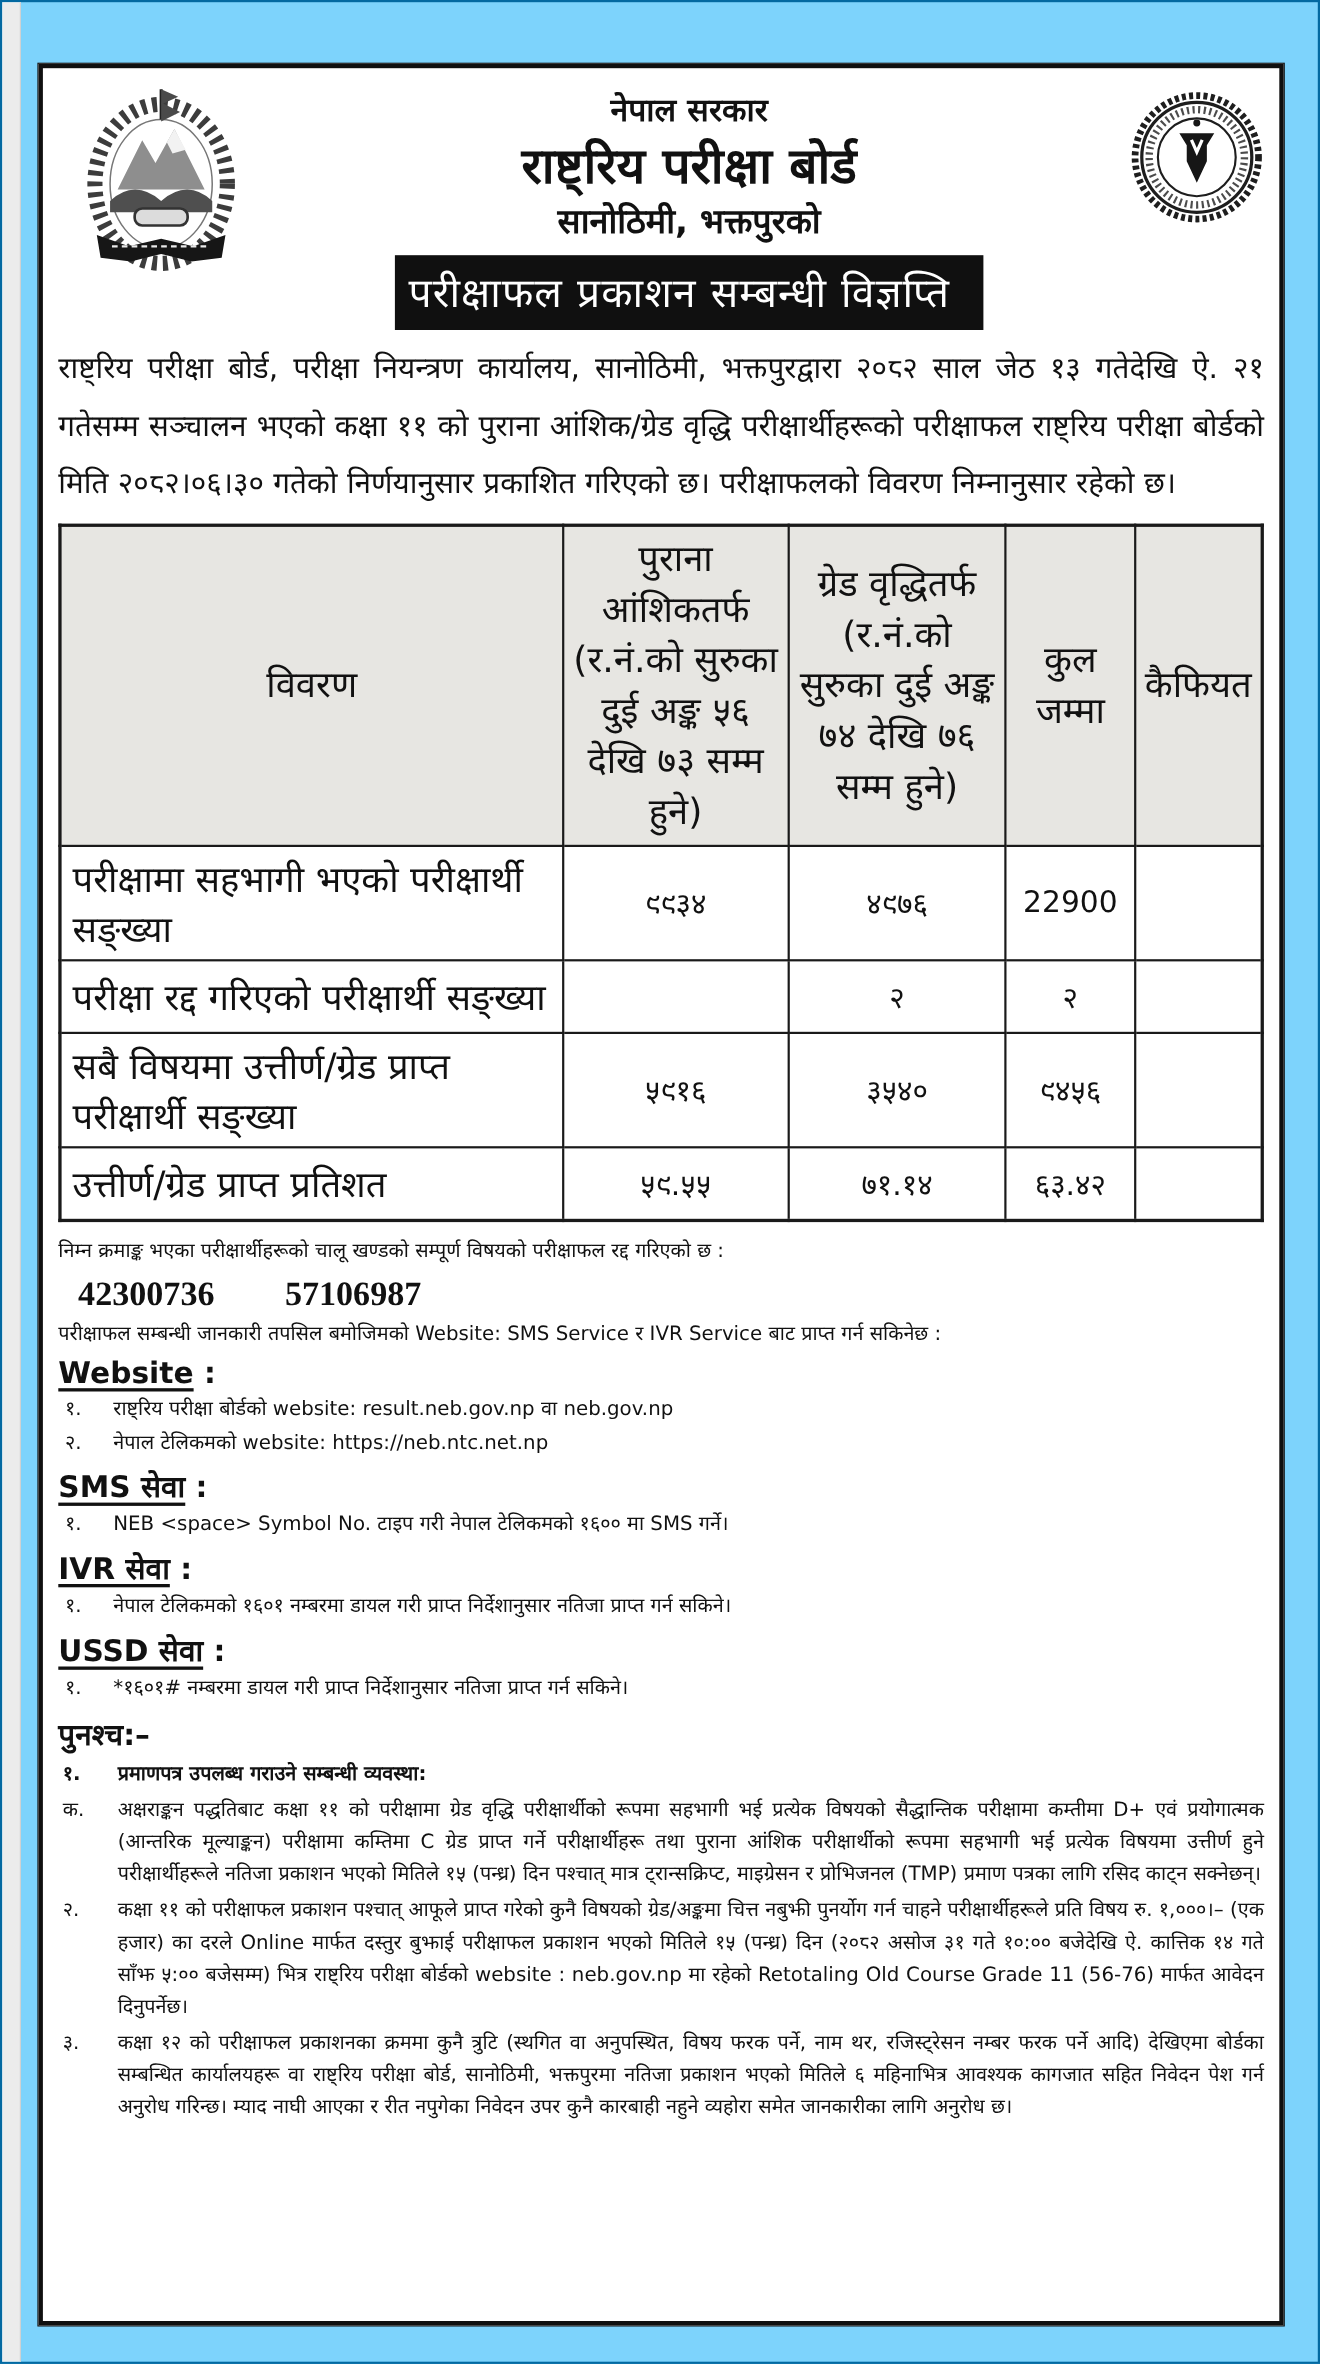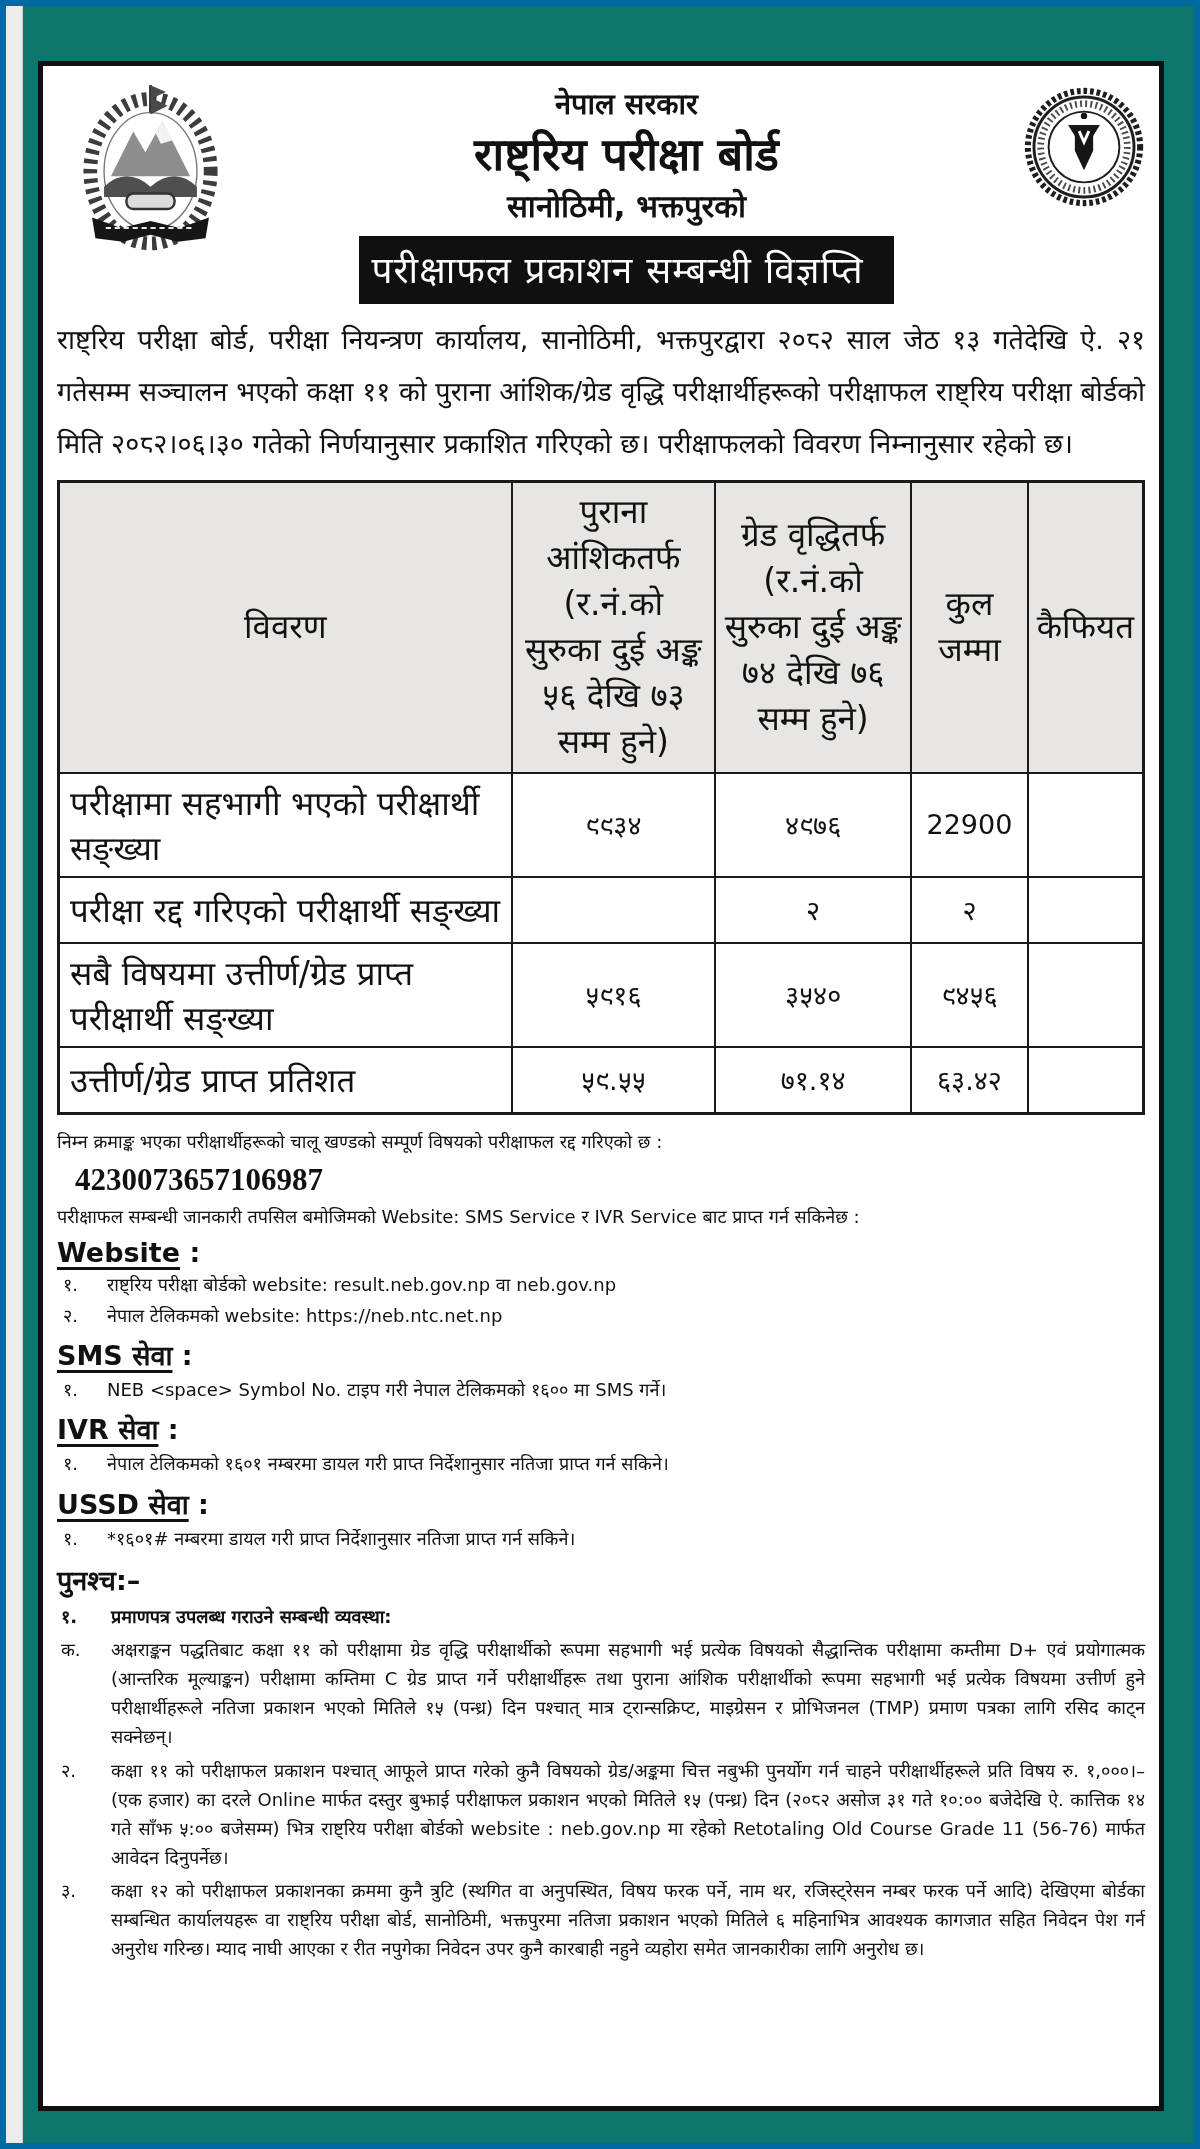--- a/index.html
+++ b/index.html
@@ -6,22 +6,22 @@
   body{
     width:1200px;height:2149px;overflow:hidden;
     background:#ffffff;
     font-family:"DejaVu Sans",sans-serif;
     color:#111;
     position:relative;
     box-sizing:border-box;
   }
   .page{
     position:absolute;inset:0;
-    border:6px solid #0369a1;
-    background:#0f766e;
+    border:2px solid #0369a1;
+    background:#7dd3fc;
   }
   .left-gutter{
     position:absolute;left:0;top:0;bottom:0;width:16px;
     background:#ececec;border-right:1px solid #cfcfcf;
   }
   .notice-box{
     position:absolute;left:33px;top:56px;right:31px;bottom:33px;
     border:4px solid #101010;
     box-shadow:0 0 0 1px #101010;
     padding:14px 14px 10px 14px;
@@ -71,21 +71,21 @@
   .col-desc{width:43.5%;}
   .col-partial{width:19%;}
   .col-grade{width:18.5%;}
   .col-total{width:10.8%;}
   .col-remarks{width:8.2%;}
   table.results td{height:52px;}
   
   .line{font-size:18px;line-height:1.62;}
   .cancelled-heading{margin-top:12px;}
   .cancelled-numbers{
-    display:flex;
+    display:flex;gap:64px;
     font-family:"Liberation Serif",serif;
     font-weight:bold;font-size:31px;
     margin:6px 0 4px 18px;
   }
   .info-line{text-align:justify;}
   .svc-heading{font-size:27px;font-weight:bold;margin-top:6px;}
   .svc-heading .kw{
     text-decoration:underline;
     text-decoration-thickness:2.5px;
     text-underline-offset:5px;

